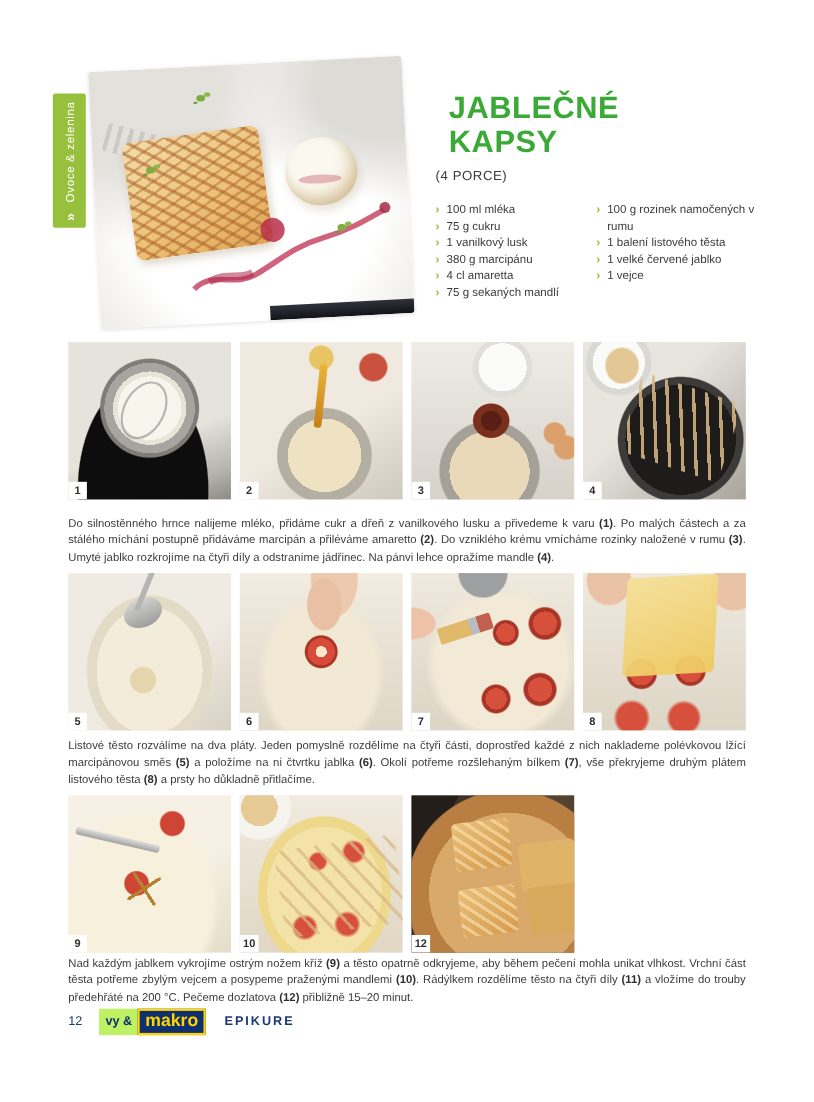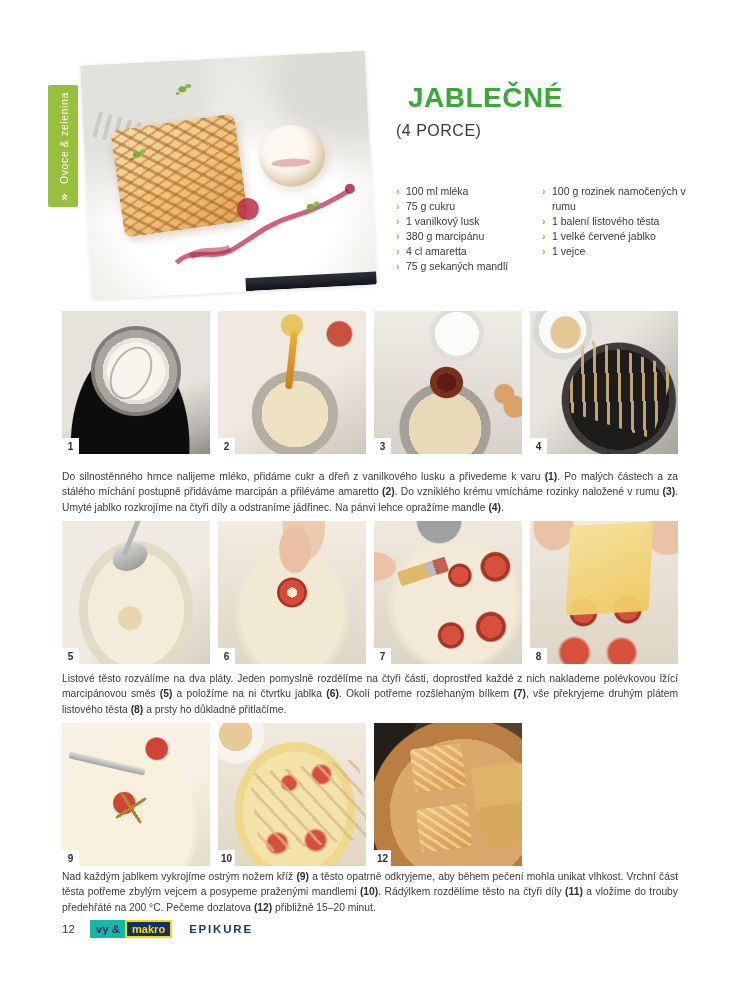--- a/index.html
+++ b/index.html
@@ -37,21 +37,21 @@
   .hero-icecream::after { content:""; position:absolute; left:18%; top:55%; width:60%; height:8px;
     border-radius:50%; background:rgba(190,60,80,.35); }
   .hero-dark { position:absolute; right:0; bottom:0; width:46%; height:13px;
     background:linear-gradient(#30323b, #121319); }
   .herb { position:absolute; width:8px; height:6px; border-radius:50%; background:#7fae3f;
     box-shadow:6px -3px 0 -1px #8db84c, -5px 4px 0 -2px #6f9c34; }
 
   
   .title-block { position:absolute; left:396px; top:82px; width:280px; }
   .recipe-title { color:#3aa935; font-size:28px; line-height:31px; font-weight:bold; letter-spacing:0.5px;margin-left:12px; }
-  .servings { margin-top:9px; color:#3a3a3a; font-size:16px; letter-spacing:0.5px; }
+  .servings { margin-top:9px; color:#3a3a3a; font-size:12px; letter-spacing:0.5px; }
 
   .ingredients { position:absolute; left:396px; top:184px; display:flex; }
   .ing-col { list-style:none; }
   .ing-col1 { width:146px; }
   .ing-col2 { width:150px; }
   .ing-col li { position:relative; padding-left:10px; color:#3b3b3b; font-size:10.5px; line-height:15px; }
   .blt { position:absolute; left:0; top:0; color:#97c13d; font-weight:bold; font-size:11px; }
 
   
   .step-row { position:absolute; left:62px; width:616px; height:143px; display:grid;
@@ -171,23 +171,23 @@
   
   .para { position:absolute; left:62px; width:616px; color:#3c3c3c; font-size:10.3px;
     line-height:15.3px; text-align:justify; }
   .para b { font-weight:bold; color:#2e2e2e; }
   .para1 { top:469px; } .para2 { top:671px; } .para3 { top:869px; }
 
   
   .footer { position:absolute; left:62px; top:919px; height:20px; display:flex; align-items:center; }
   .page-num { color:#1c3775; font-size:11.5px; }
   .logo { display:flex; align-items:stretch; margin-left:15px; }
-  .logo-vy { background:#14b8a6; color:#0f2f6d; font-weight:bold; font-size:11.5px;
+  .logo-vy { background:#bef264; color:#0f2f6d; font-weight:bold; font-size:11.5px;
     padding:3px 5px 3px 6px; display:flex; align-items:center; }
-  .logo-makro { background:#0f2f6d; color:#ffd500; font-weight:bold; font-size:11px;
+  .logo-makro { background:#0f2f6d; color:#ffd500; font-weight:bold; font-size:16px;
     border:2px solid #ffd500; padding:1px 5px; display:flex; align-items:center; }
   .magazine { margin-left:17px; color:#1c3775; font-weight:bold; font-size:11.5px; letter-spacing:1.8px; }
 </style>
 </head>
 <body>
 
 <div class="page">
 
   <div class="category-tab">
     <div class="tab-inner">
@@ -207,20 +207,21 @@
       <circle cx="263" cy="137" r="5" fill="#a92a48" opacity="0.85"></circle>
     </svg>
     <span class="herb" style="left:34%; top:11%;"></span>
     <span class="herb" style="left:17%; top:38%;"></span>
     <span class="herb" style="left:77%; top:64%;"></span>
     <span class="hero-dark"></span>
   </div>
 
   <div class="title-block">
     <div class="recipe-title">JABLEČNÉ</div>
+    <div class="recipe-title">KAPSY</div>
     <div class="servings">(4 PORCE)</div>
   </div>
 
   <div class="ingredients">
     <ul class="ing-col ing-col1">
       <li><span class="blt">›</span><span>100 ml mléka</span></li>
       <li><span class="blt">›</span><span>75 g cukru</span></li>
       <li><span class="blt">›</span><span>1 vanilkový lusk</span></li>
       <li><span class="blt">›</span><span>380 g marcipánu</span></li>
       <li><span class="blt">›</span><span>4 cl amaretta</span></li>

